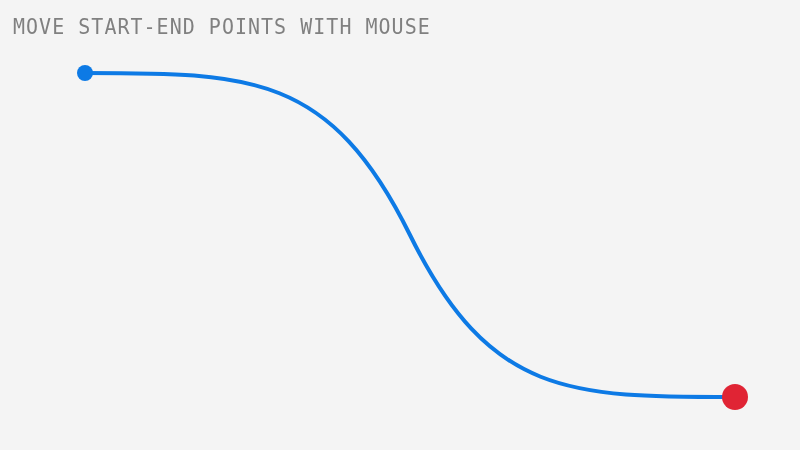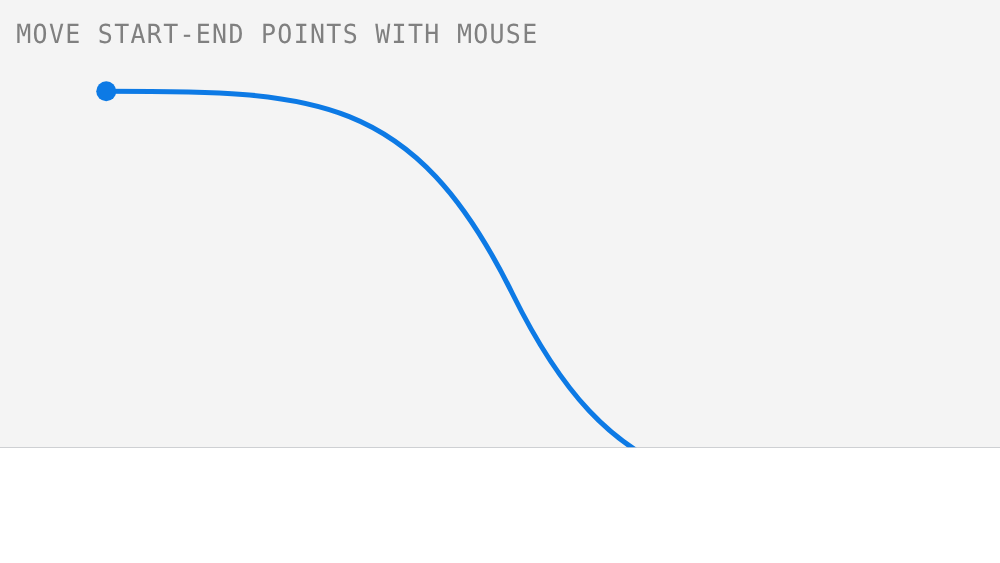--- a/index.html
+++ b/index.html
@@ -58,21 +58,21 @@
     stroke-linejoin: round;
   }
 
   .handle-dot {
     stroke: none;
   }
 </style>
 </head>
 <body>
 
-<div id="app-root" style="background: #0f172a; width: 800px; height: 358px;">
+<div id="app-root" style="background: #0f172a; width: 800px; height: 450px;">
 
   <svg id="curve-stage" viewBox="0 0 800 450" width="800" height="450" xmlns="http://www.w3.org/2000/svg">
 
     <rect x="0" y="0" width="800" height="450" fill="#f4f4f4"></rect>
 
     <path class="curve-path" d="M 85 73 C 250 73 330 73 410 235 C 490 397 570 397 735 397" stroke="#0d7ae5" stroke-width="4"></path>
 
     <circle class="handle-dot" cx="85" cy="73" r="8" fill="#0d7ae5"></circle>
 
     <circle class="handle-dot" cx="735" cy="397" r="13" fill="#e02434"></circle>

